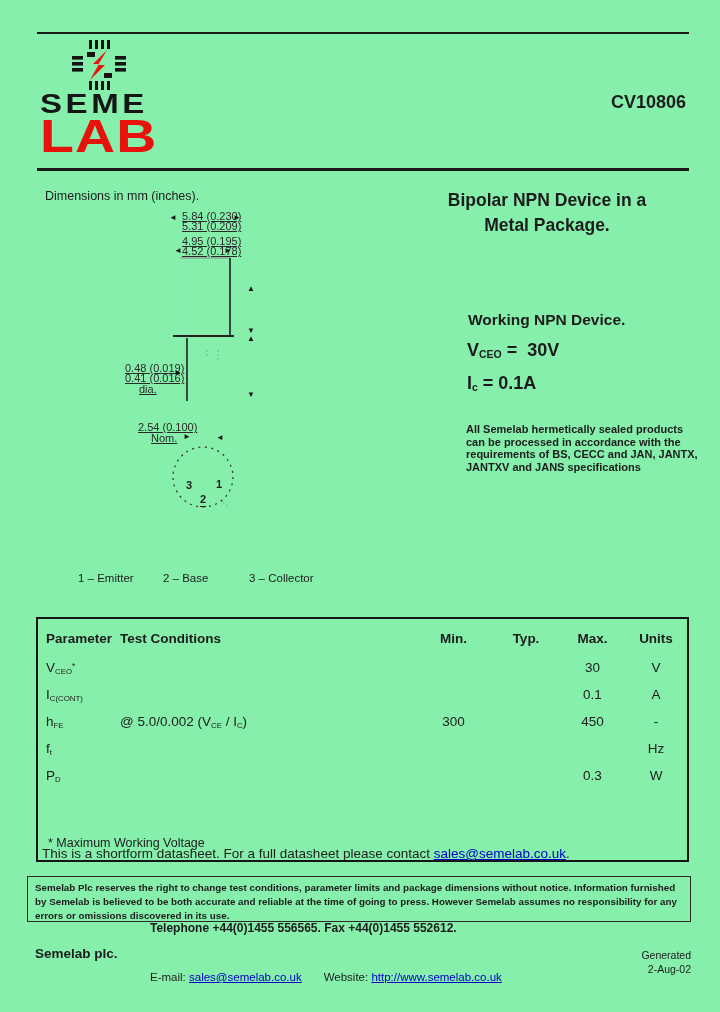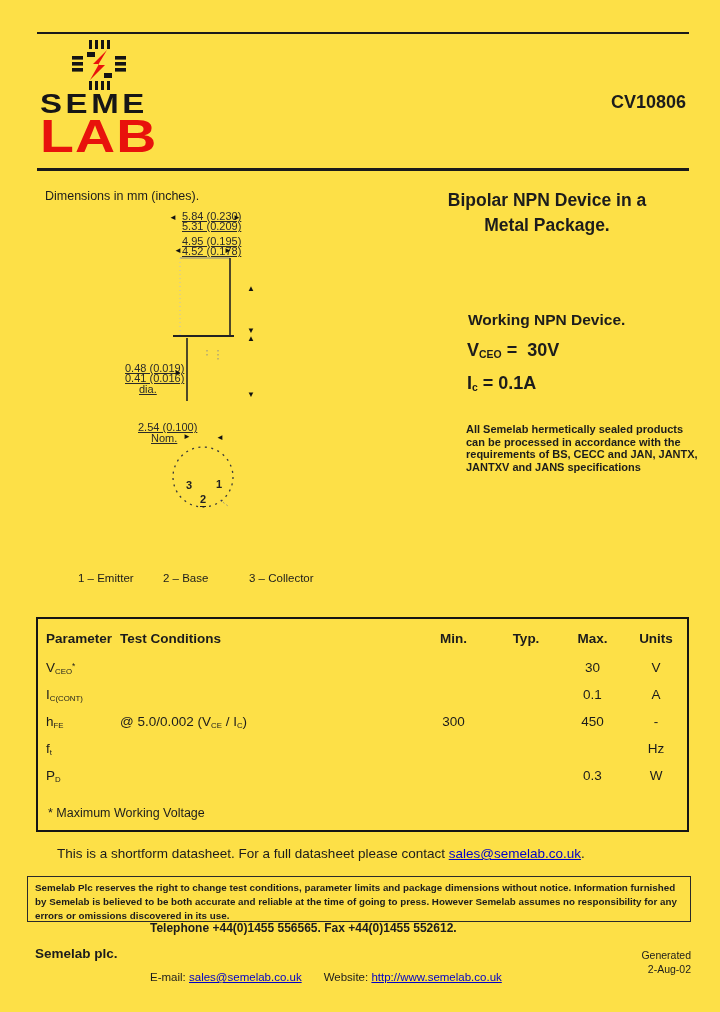--- a/index.html
+++ b/index.html
@@ -1,19 +1,19 @@
 <!DOCTYPE html>
 <html><head>
 <meta charset="utf-8">
 <style>
   * { margin:0; padding:0; box-sizing:border-box; }
   html,body { background:#e9e9ee; }
   .page {
     position:relative; width:720px; height:1012px; margin:0 auto;
-    background:#fde047; color:#1c1c1c;
+    background:#86efac; color:#1c1c1c;
     font-family:"Liberation Sans", sans-serif;
     overflow:hidden;
   }
   .rule { position:absolute; background:#1a1a1a; }
   .rule-top { left:37px; top:32px; width:652px; height:2px; }
   .rule-logo { left:37px; top:168px; width:652px; height:3px; }
 
   
   .logo { position:absolute; left:40px; top:38px; }
   .logo-icon { position:absolute; left:32px; top:2px; }
@@ -48,35 +48,35 @@
   .doc-title { position:absolute; left:398px; top:188px; width:298px;
     text-align:center; font-size:17.5px; font-weight:bold; line-height:25px; }
   .subtitle { position:absolute; left:468px; top:311px; font-size:15.5px; font-weight:bold; }
   .rating { position:absolute; left:467px; font-size:18px; font-weight:bold; white-space:pre; }
   .rating-vceo { top:340px; } .rating-ic { top:373px; }
   .rating .sub { font-size:58%; font-weight:bold; vertical-align:-22%; }
   .mil-note { position:absolute; left:466px; top:423px; width:236px;
     font-size:11px; font-weight:bold; line-height:12.5px; }
 
   
-  .spec-table { position:absolute; left:36px; top:617px; width:653px; height:215px;
+  .spec-table { position:absolute; left:36px; top:617px; width:653px; height:245px;
     border:2px solid #151515; }
   .spec-grid { display:grid;
     grid-template-columns:80px 297px 77px 68px 65px 62px;
     padding-top:12px; }
   .spec-grid > div { height:27px; font-size:13.5px; }
   .c-param { padding-left:8px; }
   .c-cond  { padding-left:2px; }
   .c-num   { text-align:center; }
   .hdr { font-weight:bold; height:29px !important; }
   .sub { font-size:58%; vertical-align:-25%; }
   .sup { font-size:62%; vertical-align:30%; }
   .footnote { position:absolute; left:10px; bottom:10px; font-size:12.5px; }
 
-  .shortform { position:absolute; left:57px; top:846px; font-size:13.5px; }
+  .shortform { position:absolute; left:42px; top:846px; font-size:13.5px; }
   .link { color:#0000c8; text-decoration:underline; cursor:pointer; }
 
   .disclaimer { position:absolute; left:27px; top:876px; width:664px; height:46px;
     border:1px solid #2a2a2a; padding:4px 7px;
     font-size:9.8px; font-weight:bold; line-height:14px; }
 
   
   .company { position:absolute; left:35px; top:946px; font-size:13.5px; font-weight:bold; }
   .phone-line { position:absolute; left:150px; top:921px; font-size:12px;font-weight:bold; }
   .email-line { position:absolute; left:150px; top:971px; font-size:11.5px; }

